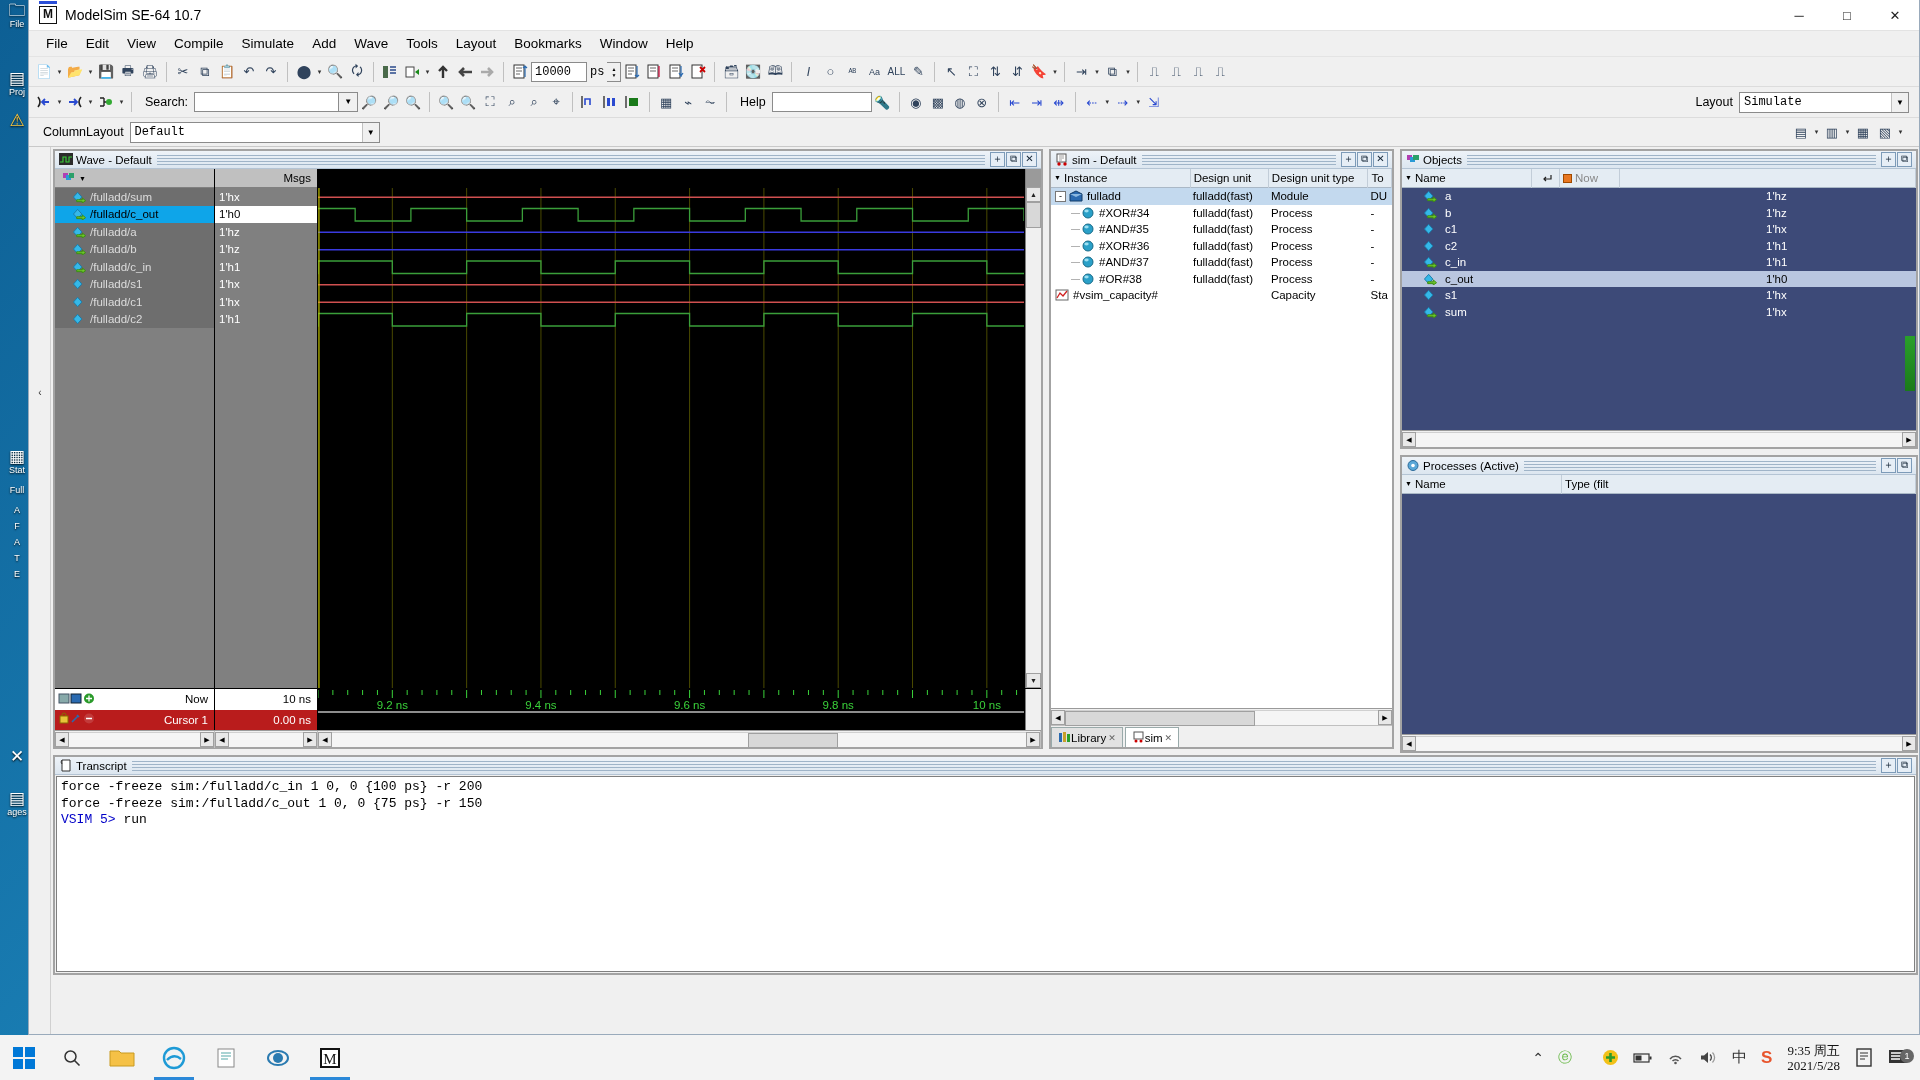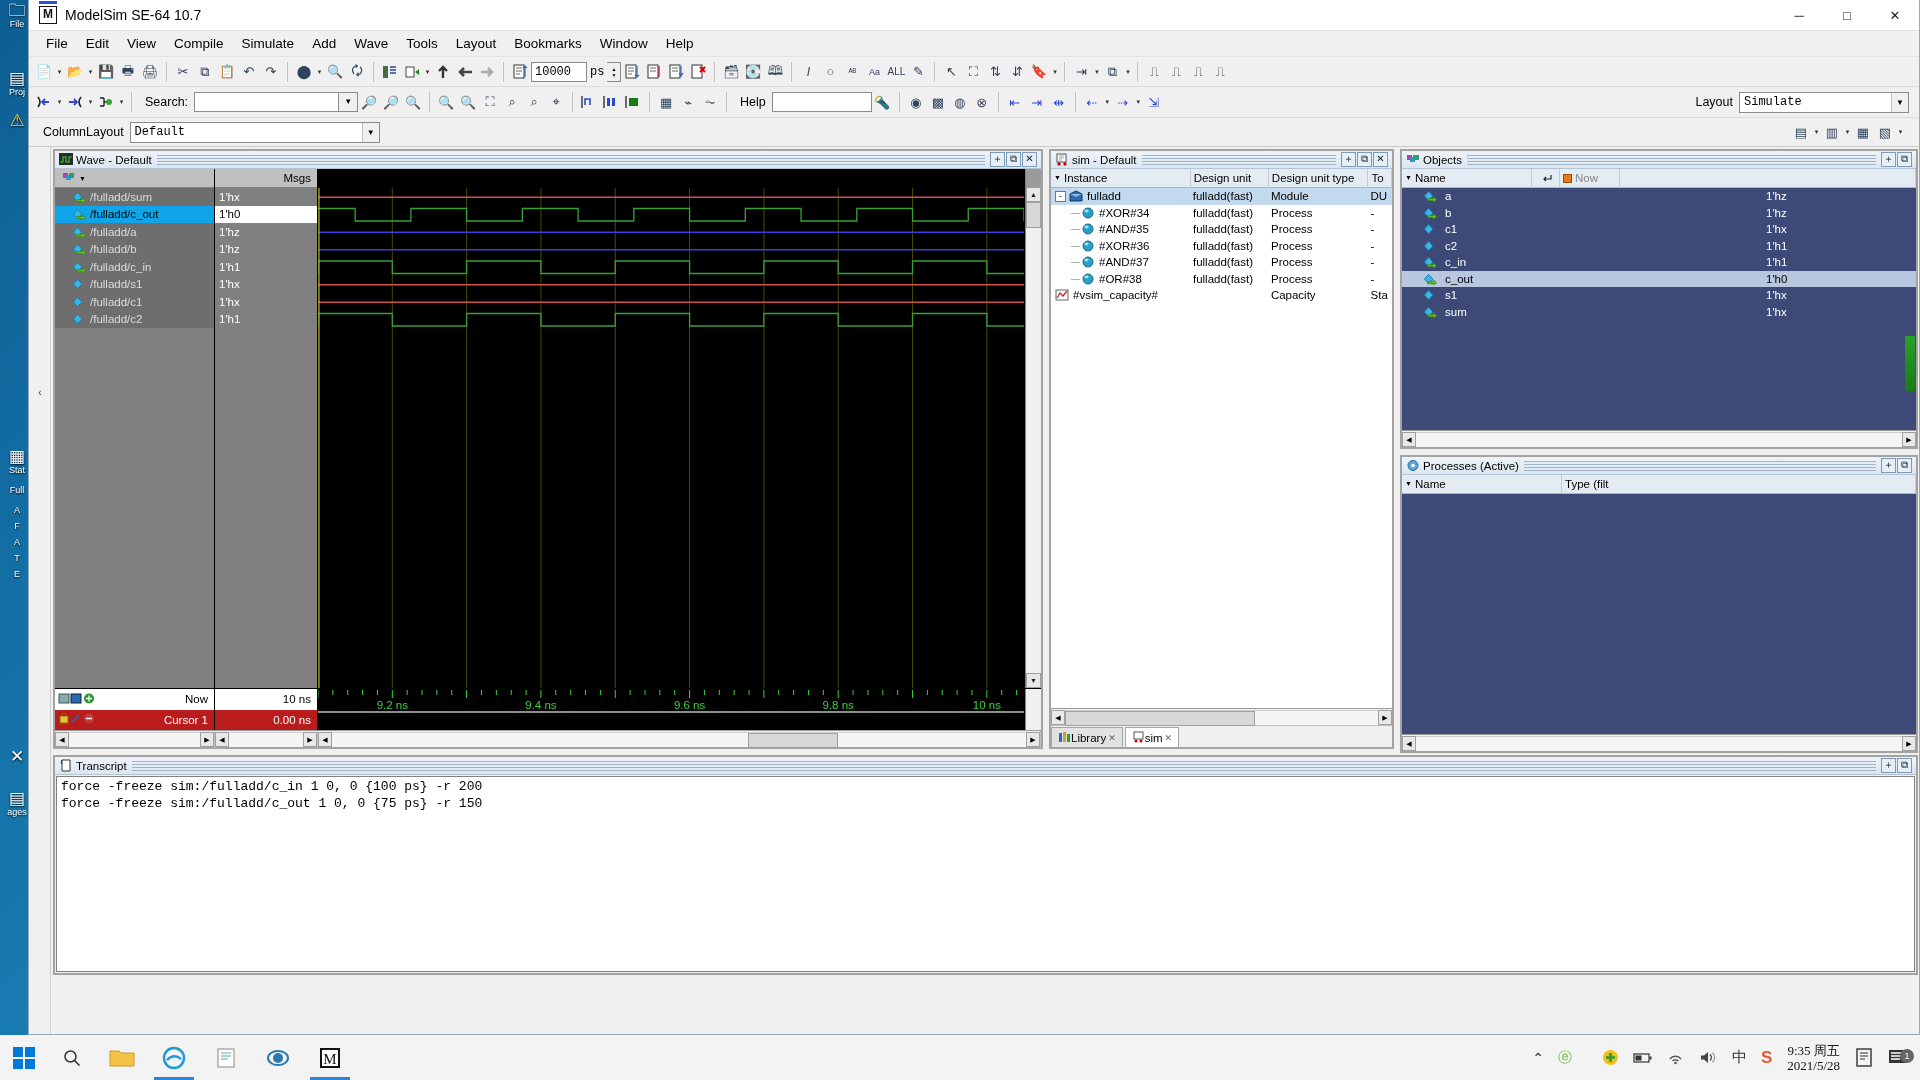--- a/index.html
+++ b/index.html
@@ -995,20 +995,21 @@
           <span>Transcript</span>
           <span class="grip"></span>
           <span class="pbtns">
             <span class="pbtn">＋</span>
             <span class="pbtn">⧉</span>
           </span>
         </div>
         <div class="trans-body" id="trans-body">
             <div><span>force -freeze sim:/fulladd/c_in 1 0, 0 {100 ps} -r 200</span></div>
             <div><span>force -freeze sim:/fulladd/c_out 1 0, 0 {75 ps} -r 150</span></div>
+            <div><span class="prompt">VSIM 5&gt; </span><span>run</span></div>
           </div>
       </div>
     </div>
   </div>
 
   <div class="taskbar">
     <div class="tbk">
       <svg width="22" height="22" viewBox="0 0 22 22">
           <rect x="0" y="0" width="10" height="10" fill="#0078d7"></rect>
           <rect x="12" y="0" width="10" height="10" fill="#0078d7"></rect>

